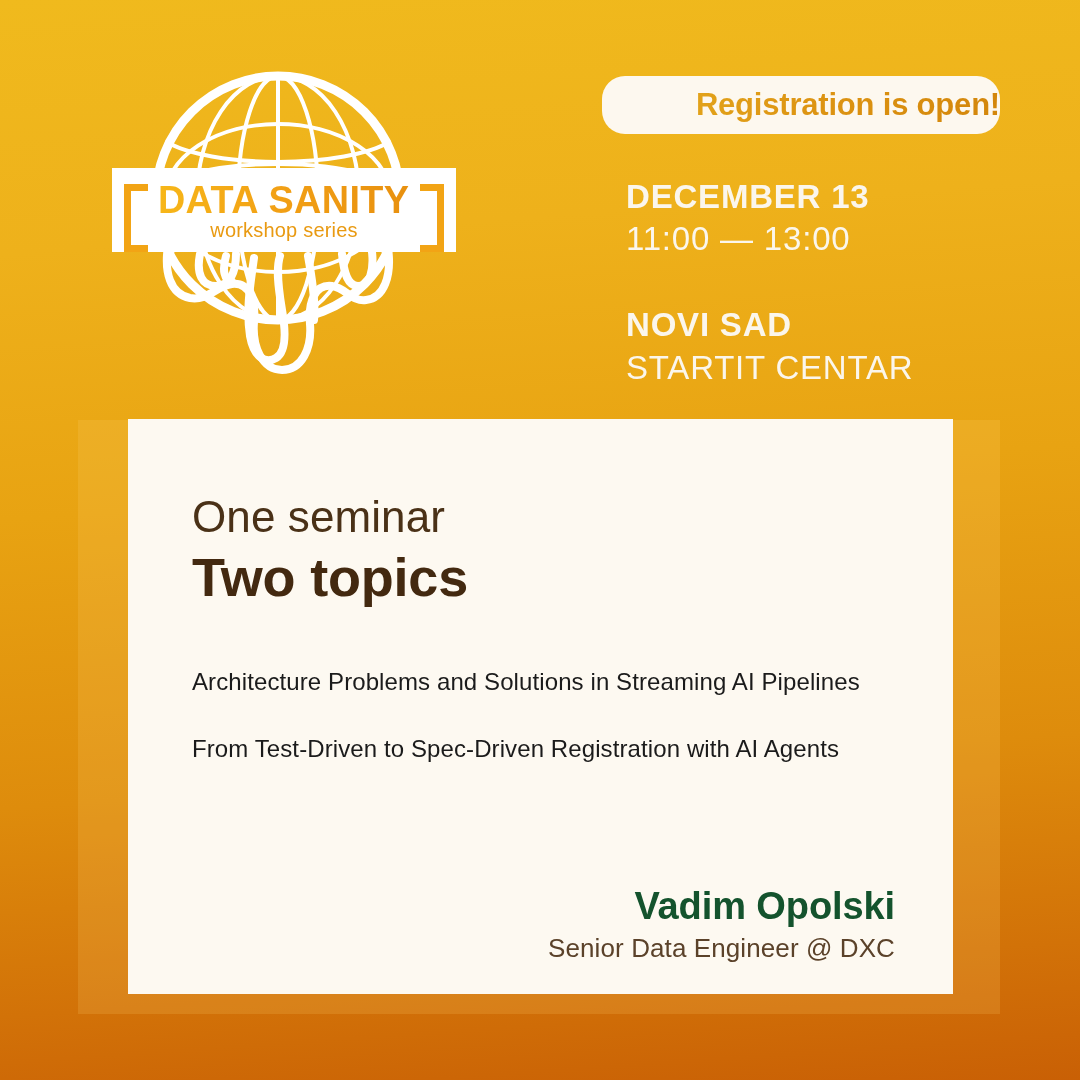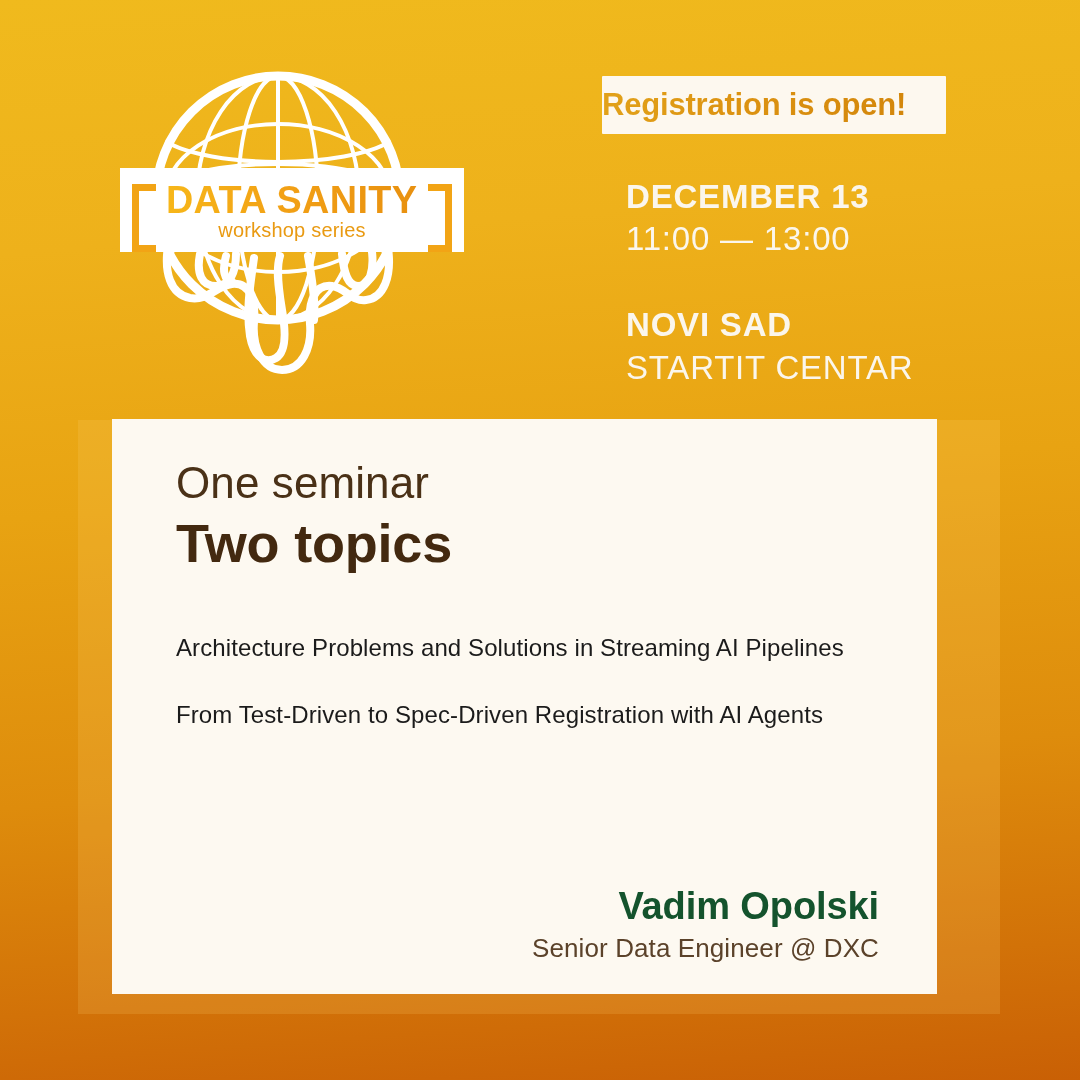--- a/index.html
+++ b/index.html
@@ -36,21 +36,21 @@
   }
   .logo-mark {
     position: absolute;
     left: 0;
     top: 0;
     width: 348px;
     height: 330px;
   }
   .logo-banner {
     position: absolute;
-    left: 16px;
+    left: 8px;
     top: 110px;
     width: 344px;
     height: 84px;
     background: #ffffff;
     display: flex;
     flex-direction: column;
     align-items: center;
     justify-content: center;
   }
   .logo-banner-inner {
@@ -97,27 +97,27 @@
     color: #e99a12;
     line-height: 1;
     letter-spacing: 0.2px;
   }
 
   
   .reg-pill {
     position: absolute;
     left: 602px;
     top: 76px;
-    width: 344px;
+    width: 398px;
     height: 58px;
-    border-radius: 1px;
+    border-radius: 23px;
     background: #fdf8ef;
     display: flex;
     align-items: center;
-    justify-content: flex-start;
+    justify-content: flex-end;
   }
   .reg-pill-text {
     font-size: 31px;
     font-weight: bold;
     letter-spacing: -0.2px;
     background: linear-gradient(100deg, #e2a21a 0%, #dd9412 40%, #d3860b 100%);
     -webkit-background-clip: text;
     background-clip: text;
     color: transparent;
     -webkit-text-fill-color: transparent;
@@ -152,27 +152,27 @@
     left: 78px;
     top: 420px;
     width: 922px;
     height: 594px;
     background: rgba(255, 214, 120, 0.17);
   }
 
   
   .card {
     position: absolute;
-    left: 112px;
+    left: 128px;
     top: 419px;
     width: 825px;
     height: 575px;
     background: #fdf9f1;
     box-sizing: border-box;
-    padding: 40px 58px 34px 64px;
+    padding: 74px 58px 34px 64px;
   }
   .kicker {
     font-size: 44px;
     font-weight: normal;
     color: #4a3117;
     line-height: 1.1;
     letter-spacing: 0.1px;
   }
   .headline {
     font-size: 54px;

